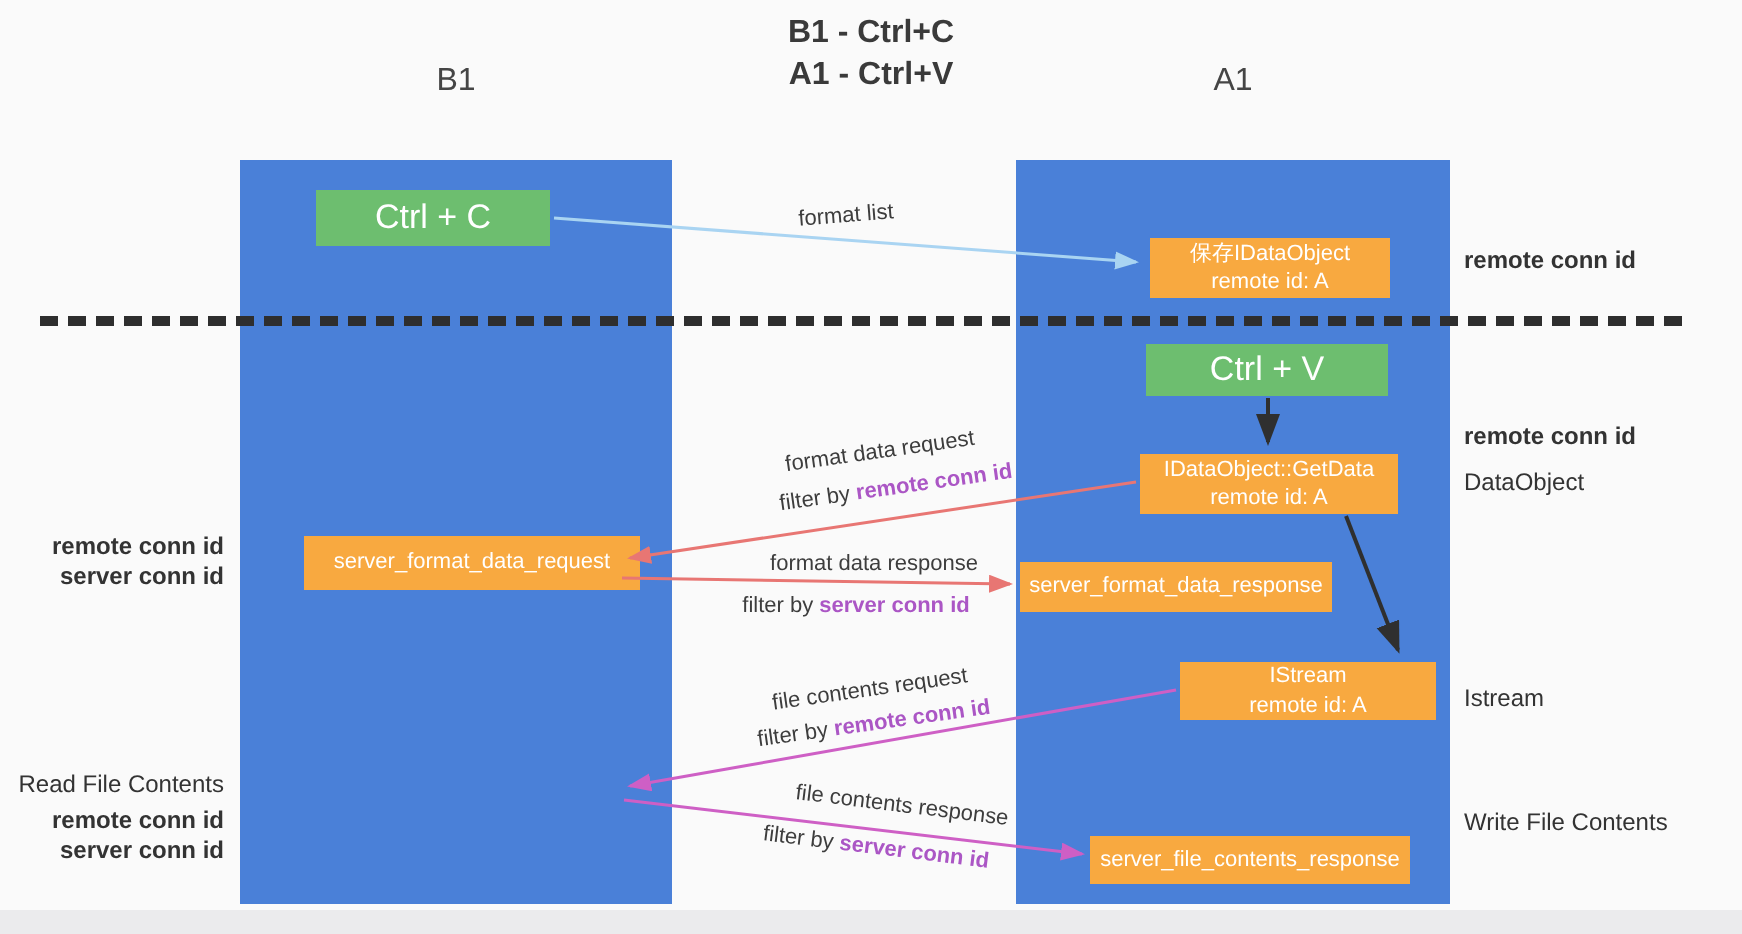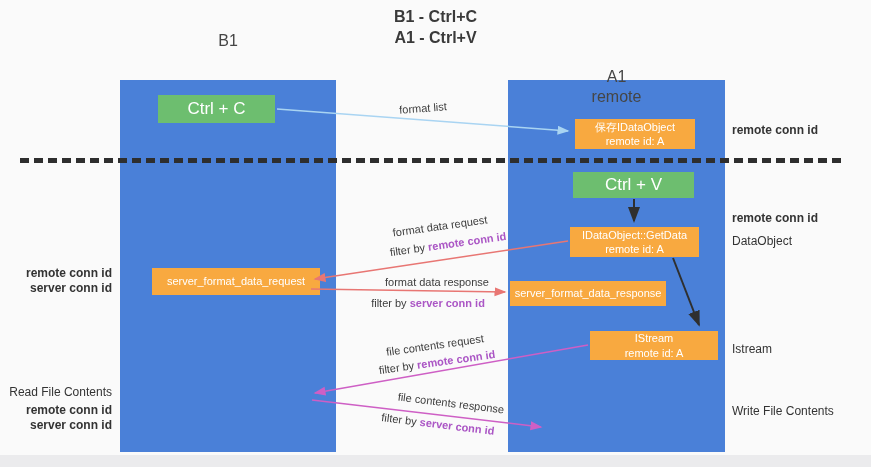--- a/index.html
+++ b/index.html
@@ -9,21 +9,21 @@
     font-family:"Liberation Sans", sans-serif;
   }
   .title{position:absolute;top:7px;left:0;width:871px;text-align:center;
     font-size:16px;color:#3a3a3a;line-height:1.3;z-index:6;font-weight:bold;}
   .lane{position:absolute;top:80px;height:372px;background:var(--lane_blue);z-index:1;}
   .lane-b1{left:120px;width:216px;}
   .lane-a1{left:508px;width:217px;}
   .lane-header{position:absolute;top:31px;text-align:center;font-size:16px;
     color:#454545;line-height:1.25;z-index:6;}
   .lane-header.left{left:120px;width:216px;}
-  .lane-header.right{left:508px;width:217px;margin-top:36px;}
+  .lane-header.right{left:508px;width:217px;}
   .separator{position:absolute;left:20px;top:158px;width:826px;height:5px;z-index:3;
     background:repeating-linear-gradient(90deg,var(--dashed_line) 0 9px,transparent 9px 14px);}
   .node{position:absolute;display:flex;flex-direction:column;align-items:center;
     justify-content:center;color:#fff;text-align:center;z-index:4;line-height:1.3;}
   .node.orange{background:var(--node_orange);}
   .node.green{background:var(--node_green);}
   .fs12{font-size:17px;} .fs11{font-size:11px;}
   .flow-label{position:absolute;font-size:11px;color:#3d3d3d;white-space:nowrap;z-index:6;}
   .rot-up{transform:translateX(-50%) rotate(-8deg);}
   .rot-up-slight{transform:translateX(-50%) rotate(-4.5deg);}
@@ -52,21 +52,20 @@
   <div class="title">
     <div>B1 - Ctrl+C</div>
     <div>A1 - Ctrl+V</div>
   </div>
 
   <div class="lane-header left">
     <div>B1</div>
   </div>
   <div class="lane-header right">
     <div>A1</div>
-    <div>remote</div>
   </div>
 
   <div class="lane lane-b1"></div>
   <div class="lane lane-a1"></div>
 
   <div class="separator"></div>
   <div class="bottom-strip"></div>
 
   <div class="node green fs12" style="left:158px;top:95px;width:117px;height:28px;">
     <div>Ctrl + C</div>
@@ -93,20 +92,23 @@
   <div class="node orange fs11" style="left:510px;top:281px;width:156px;height:25px;">
     <div>server_format_data_response</div>
   </div>
 
   <div class="node orange fs11" style="left:590px;top:331px;width:128px;height:29px;">
     <div>IStream</div>
     <div>remote id: A</div>
   </div>
 
 
+  <div class="node orange fs11" style="left:545px;top:418px;width:160px;height:24px;">
+    <div>server_file_contents_response</div>
+  </div>
 
   <svg class="arrows" width="871" height="467">
     <defs>
       <marker id="ah-blue" markerWidth="9" markerHeight="8" refX="7" refY="3" orient="auto">
         <path class="mk-blue" d="M0,0 L8,3 L0,6 z"></path>
       </marker>
       <marker id="ah-black" markerWidth="9" markerHeight="8" refX="7" refY="3" orient="auto">
         <path class="mk-black" d="M0,0 L8,3 L0,6 z"></path>
       </marker>
       <marker id="ah-red" markerWidth="9" markerHeight="8" refX="7" refY="3" orient="auto">

